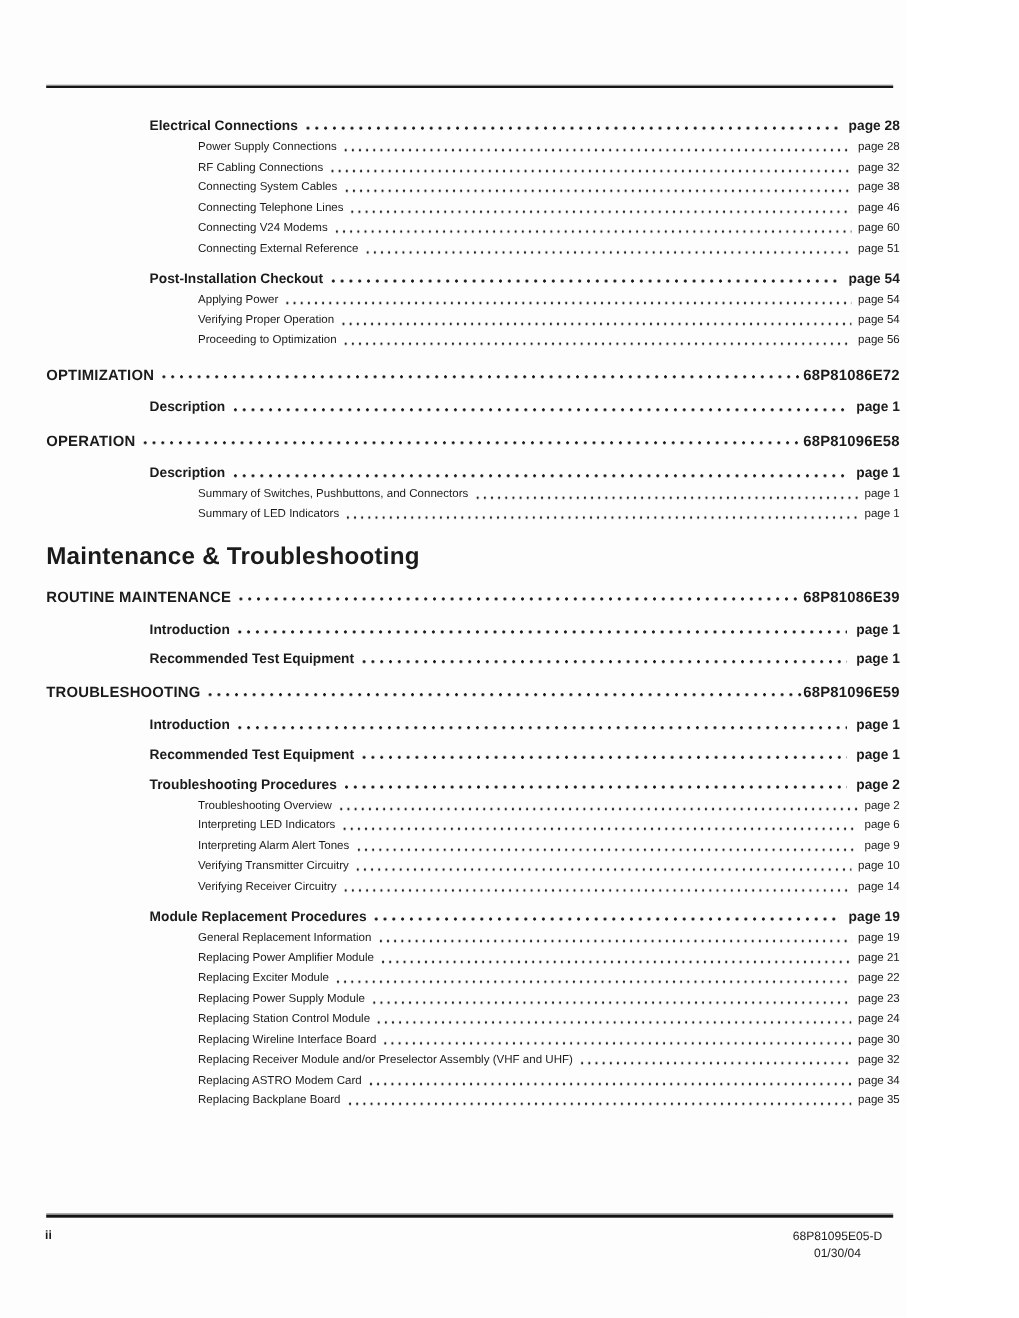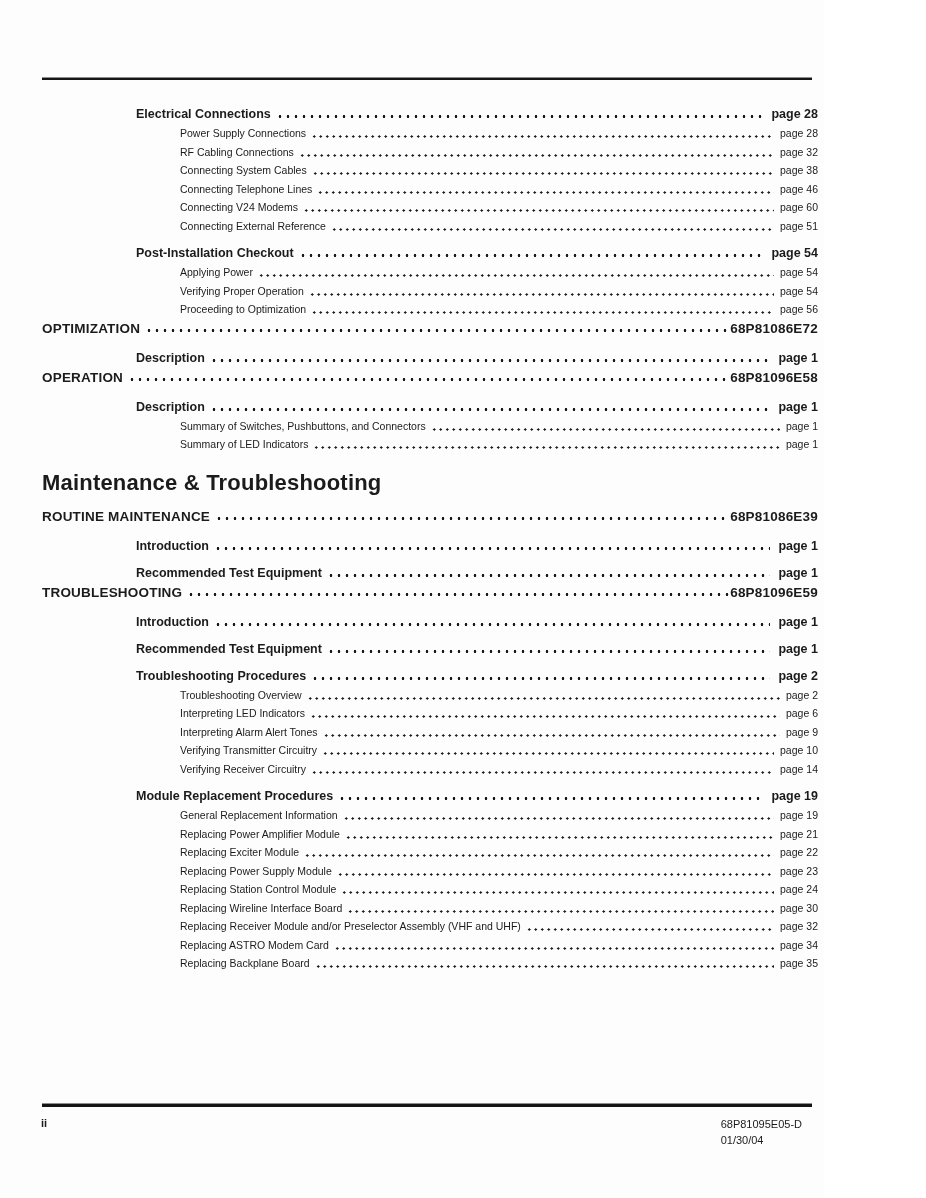--- a/index.html
+++ b/index.html
@@ -38,20 +38,21 @@
   .ref   { white-space: nowrap; }
   .leader {
     flex: 1 1 auto;
     min-width: 18px;
     height: 14px;
     margin: 0 2px 0 5px;
     background-repeat: repeat-x;
   }
   
   .row-chapter {
+    margin-top: 12px;
     margin-bottom: 11px;
     font-size: 13.5px;
     font-weight: bold;
     line-height: 19px;
     letter-spacing: 0.2px;
   }
   .row-chapter .leader {
     background-image: radial-gradient(circle, #1b1b1b 1.3px, rgba(0,0,0,0) 1.55px);
     background-size: 8px 3.2px;
     background-position: left bottom 5px;
@@ -108,21 +109,21 @@
     top: 1117px;
     left: 26px;
     width: 776px;
     display: flex;
     justify-content: space-between;
     align-items: flex-start;
     font-size: 11px;
   }
   .footer-page-num { padding-left: 15px; font-weight: bold; }
   .footer-right {
-    text-align: left;
+    text-align: center;
     line-height: 15.5px;
   }
 </style>
 </head>
 <body>
 
 <div class="page">
   <div class="top-rule"></div>
 
   <div id="toc" class="toc">

